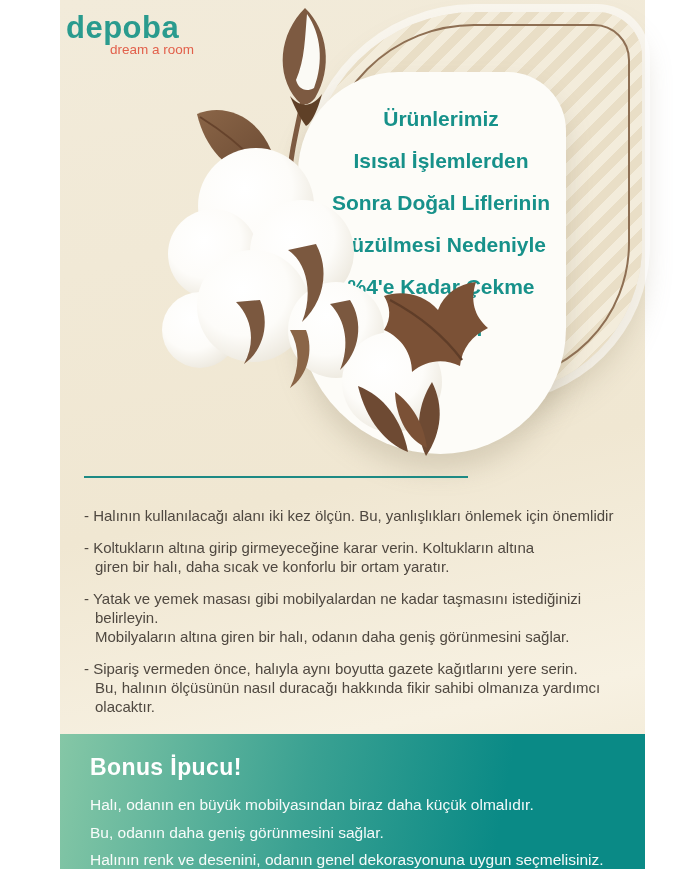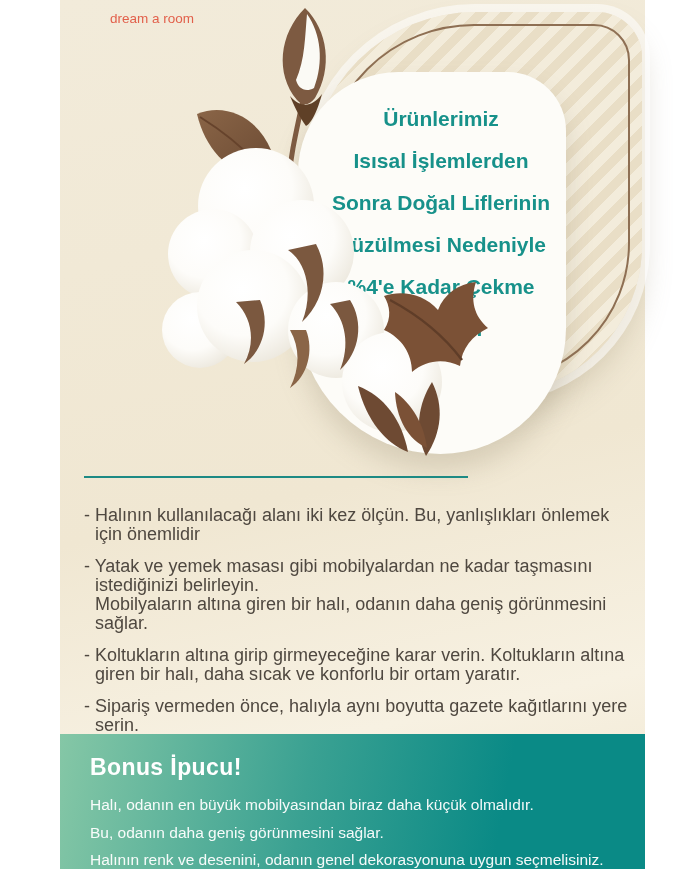--- a/index.html
+++ b/index.html
@@ -37,21 +37,21 @@
   
   .logo{position:absolute;left:6px;top:12px;line-height:1;}
   .logo-text{font-size:31px;font-weight:bold;color:#2a9b8e;letter-spacing:.5px;}
   .logo-tagline{font-size:13.5px;color:#e2604b;margin:0 0 0 44px;text-align:center;}
   
   .guide{position:absolute;left:24px;top:464px;width:545px;}
   .guide-title{font-size:23px;font-weight:bold;color:#14807a;margin:0;}
   .guide-rule{width:384px;border:none;border-top:2.5px solid #1d8a84;margin:12px 0 0 0;}
   .bullets{margin-top:28px;}
   .bullet{
-    font-size:18px;line-height:19px;color:#4f4840;margin:0 0 13px 0;
+    font-size:15px;line-height:19px;color:#4f4840;margin:0 0 13px 0;
     white-space:pre-line;padding-left:11px;text-indent:-11px;
   }
   
   .bonus{
     position:absolute;left:0;bottom:0;width:585px;height:135px;color:#fff;
     background:linear-gradient(100deg,#85c7a6 0%,#3aa192 42%,#0a8a86 75%);
   }
   .bonus-title{margin:20px 0 0 30px;font-size:23px;font-weight:bold;letter-spacing:.4px;}
   .bonus-tips{margin:16px 25px 0 30px;}
   .tip{font-size:15.5px;line-height:15.5px;margin:0 0 12px 0;color:rgba(255,255,255,.95);}
@@ -120,31 +120,32 @@
         <path d="M250,300 C280,316 304,336 322,360" stroke="#5f3d28" stroke-width="2.5" fill="none"></path>
       </g>
       <g>
         <path d="M218,386 C244,396 262,420 268,452 C246,444 226,420 218,386 Z" fill="#6e4a33"></path>
         <path d="M292,382 C304,406 302,432 286,456 C274,432 278,404 292,382 Z" fill="#6e4a33"></path>
         <path d="M255,392 C272,404 284,424 287,448 C268,440 256,418 255,392 Z" fill="#7b5136"></path>
       </g>
     </svg>
 
     <div class="logo">
+      <div class="logo-text">depoba</div>
       <div class="logo-tagline">dream a room</div>
     </div>
 
     <div class="guide">
       <hr class="guide-rule">
       <div class="bullets">
         <div class="bullet">- Halının kullanılacağı alanı iki kez ölçün. Bu, yanlışlıkları önlemek için önemlidir</div>
+        <div class="bullet">- Koltukların altına girip girmeyeceğine karar verin. Koltukların altına
+giren bir halı, daha sıcak ve konforlu bir ortam yaratır.</div>
         <div class="bullet">- Yatak ve yemek masası gibi mobilyalardan ne kadar taşmasını istediğinizi belirleyin.
 Mobilyaların altına giren bir halı, odanın daha geniş görünmesini sağlar.</div>
-        <div class="bullet">- Koltukların altına girip girmeyeceğine karar verin. Koltukların altına
-giren bir halı, daha sıcak ve konforlu bir ortam yaratır.</div>
         <div class="bullet">- Sipariş vermeden önce, halıyla aynı boyutta gazete kağıtlarını yere serin.
 Bu, halının ölçüsünün nasıl duracağı hakkında fikir sahibi olmanıza yardımcı olacaktır.</div>
       </div>
     </div>
 
     <div class="bonus">
       <div class="bonus-title">Bonus İpucu!</div>
       <div class="bonus-tips">
         <div class="tip">Halı, odanın en büyük mobilyasından biraz daha küçük olmalıdır.</div>
         <div class="tip">Bu, odanın daha geniş görünmesini sağlar.</div>

